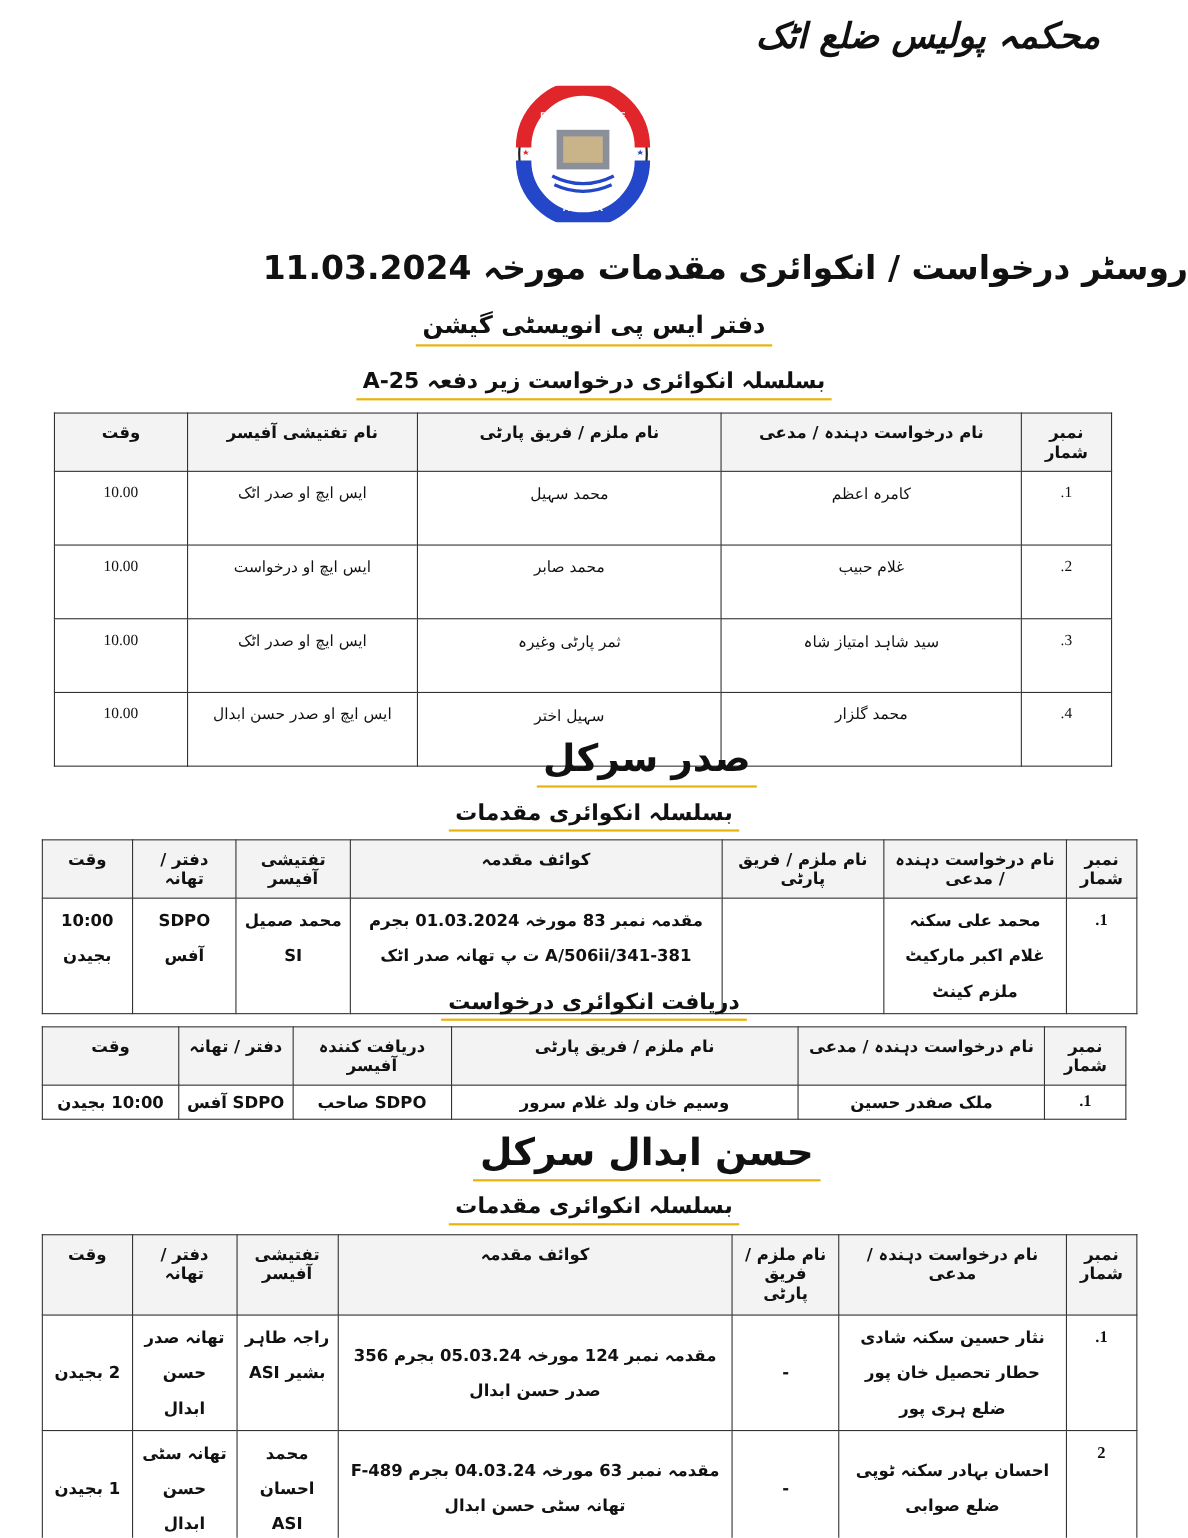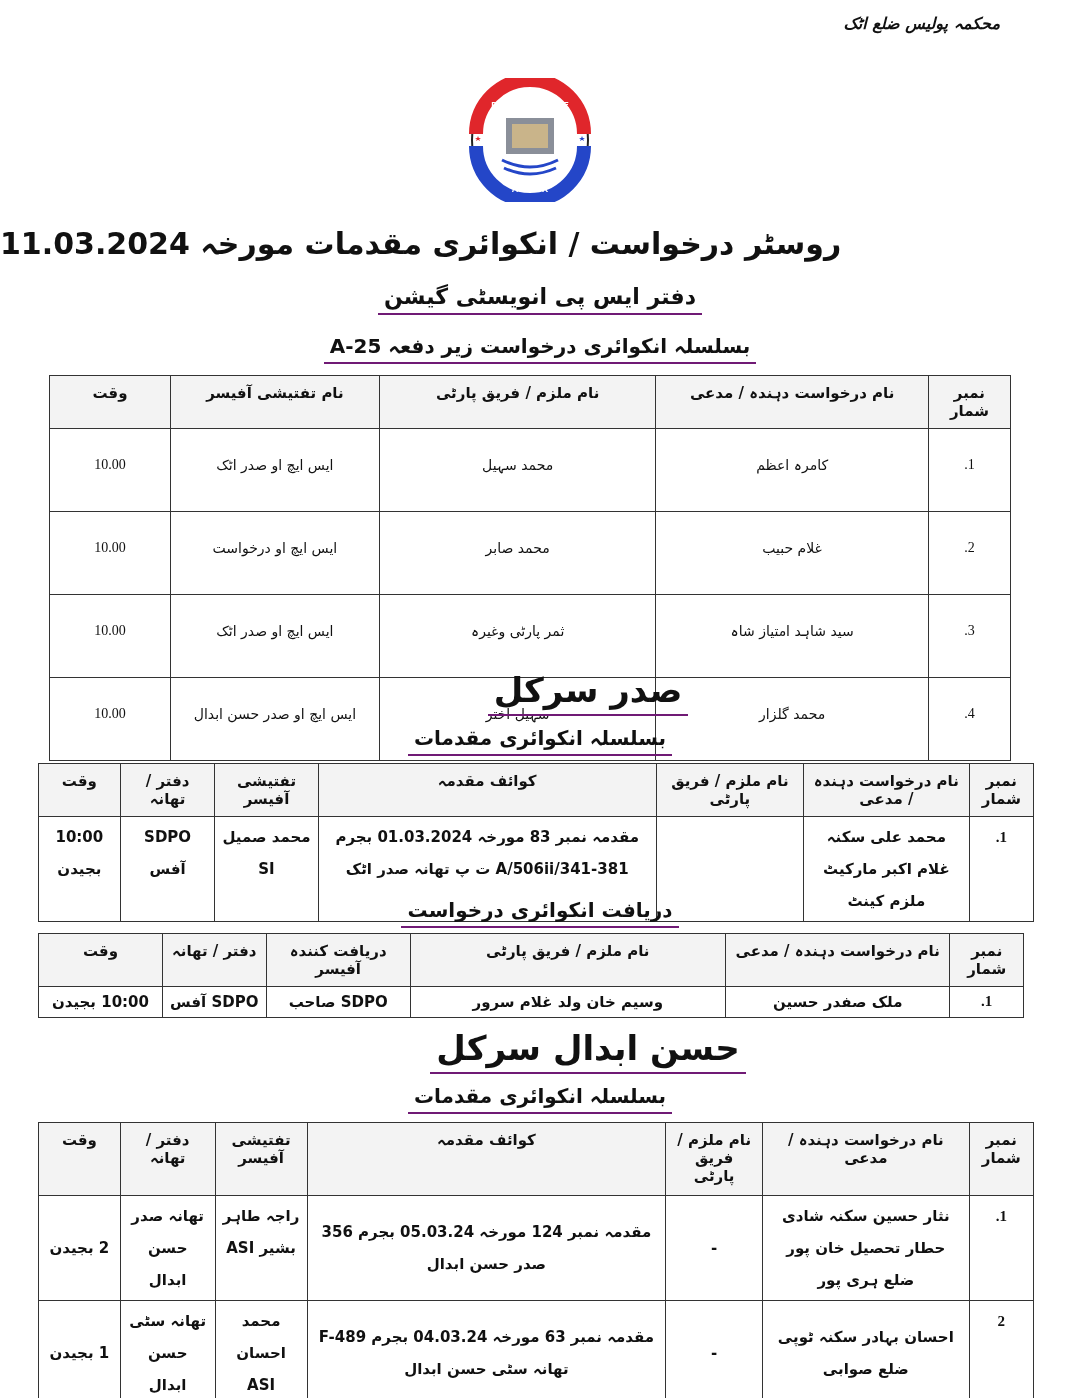--- a/index.html
+++ b/index.html
@@ -1,32 +1,32 @@
 <!DOCTYPE html>
 <html><head>
 <meta charset="utf-8">
 <style>
   html, body { margin:0; padding:0; background:#ffffff; }
   body { width:1080px; height:1398px; position:relative; overflow:hidden;
          font-family:"DejaVu Sans", sans-serif; color:#111; }
   .abs { position:absolute; }
   .rtl { direction:rtl; }
-  .dept { right:80px; top:14px; font-size:16px; font-weight:bold; font-style:italic; }
+  .dept { right:80px; top:14px; font-size:32px; font-weight:bold; font-style:italic; }
   .logo { left:462px; top:78px; width:136px; height:124px; }
-  .title { left:0; width:1080px; top:226px; text-align:left; font-size:30px; font-weight:bold; }
+  .title { left:0; width:1080px; top:226px; text-align:right; font-size:30px; font-weight:bold; }
   .subtitle { left:0; width:1080px; text-align:center; font-weight:bold; }
-  .subtitle span { border-bottom:2px solid #701a75; padding:0 6px 4px; }
+  .subtitle span { border-bottom:2px solid #eab308; padding:0 6px 4px; }
   table { border-collapse:collapse; position:absolute; direction:rtl; }
   td, th { border:1.5px solid #333; text-align:center; vertical-align:top; font-size:14px; padding:4px 6px; }
   th { background:#f3f3f3; font-weight:bold; font-size:15px; padding:8px 6px; }
   td.num { font-family:"Liberation Serif", serif; }
   td.mid { vertical-align:middle; }
   .t1 { left:49px; top:375px; width:962px; }
   .t1 th { height:24px; }
-  .t1 td { height:50px; padding-top:28px; }
+  .t1 td { height:50px; padding-top:12px; }
   .t2 { left:38px; top:763px; width:996px; }
   .t2 td { font-size:15px; line-height:32px; padding:4px 6px; font-weight:bold; }
   .t3 { left:38px; top:933px; width:986px; }
   .t3 td { font-size:15px; padding:6px; font-weight:bold; }
   .t4 { left:38px; top:1122px; width:996px; }
   .t4 th { height:56px; }
   .t4 td { font-size:15px; line-height:32px; font-weight:bold; }
   .sec { font-size:34px;margin-left:48px; }
   .sub2 { font-size:20px; }
 </style>

